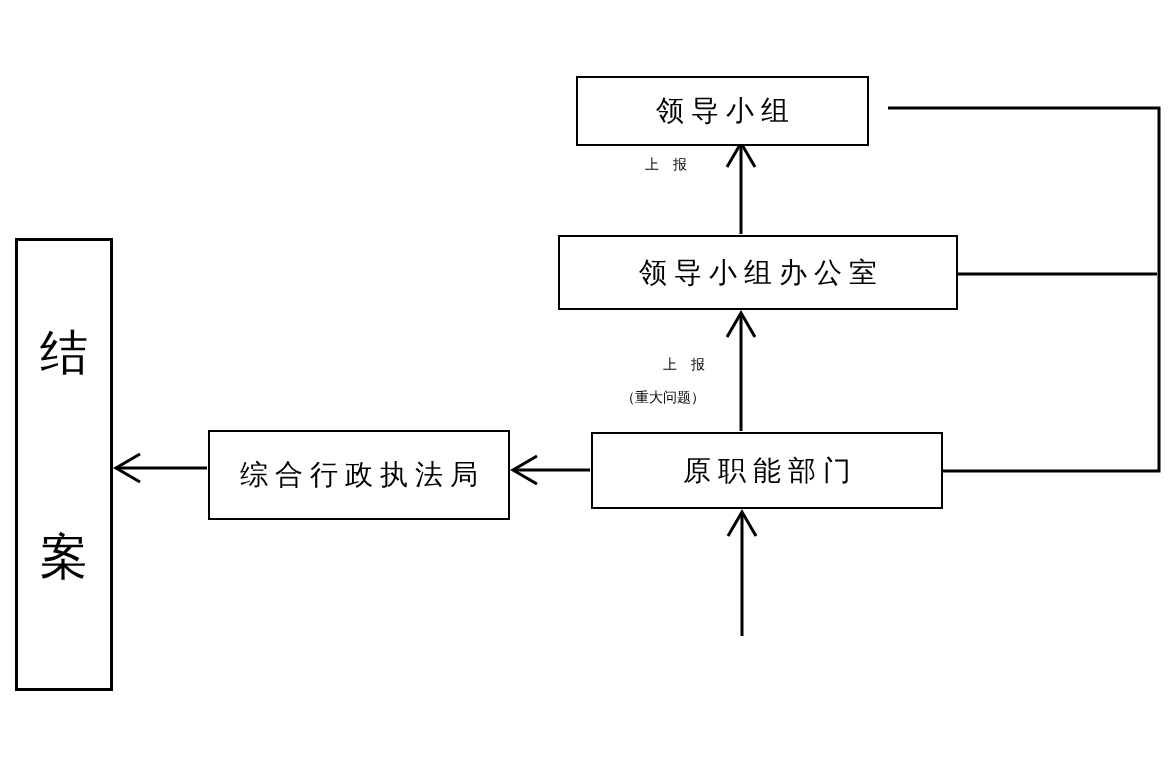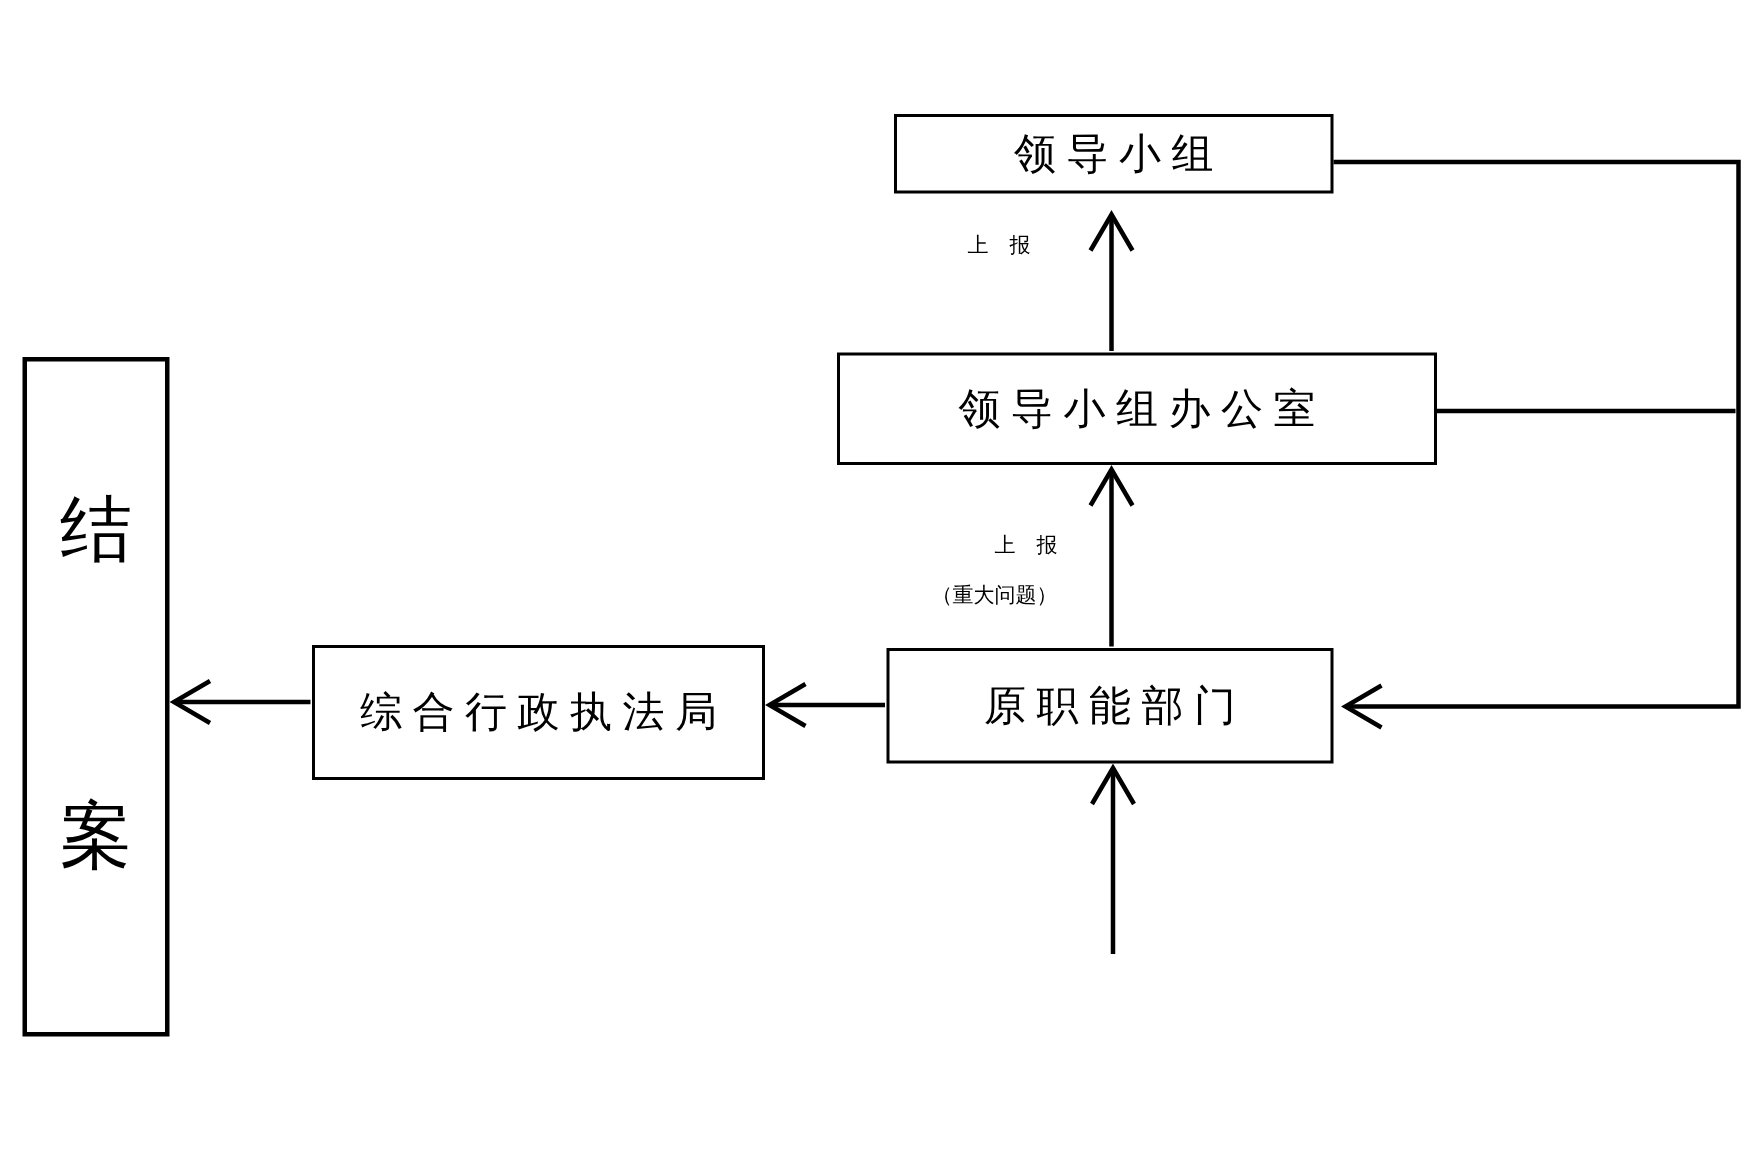--- a/index.html
+++ b/index.html
@@ -29,23 +29,23 @@
     background: #ffffff;
     display: flex;
     align-items: center;
     justify-content: center;
     font-size: 28px;
     letter-spacing: 7px;
     text-indent: 7px;
     white-space: nowrap;
     box-sizing: border-box;
   }
-  .node-leading-group   { left: 596px; top: 76px;  width: 293px; height: 53px; }
+  .node-leading-group   { left: 576px; top: 76px;  width: 293px; height: 70px; }
   .node-office          { left: 558px; top: 235px; width: 400px; height: 75px; }
-  .node-department      { left: 591px; top: 432px; width: 298px; height: 77px; }
+  .node-department      { left: 591px; top: 432px; width: 352px; height: 77px; }
   .node-bureau          { left: 208px; top: 430px; width: 302px; height: 90px; }
   .node-stock           { left: 593px; top: 637px; width: 300px; height: 80px; }
   .node-closure {
     left: 15px; top: 238px; width: 98px; height: 453px;
     border-width: 3px;
     flex-direction: column;
     gap: 140px;
     padding-bottom: 20px;
     font-size: 48px;
     letter-spacing: 0;

